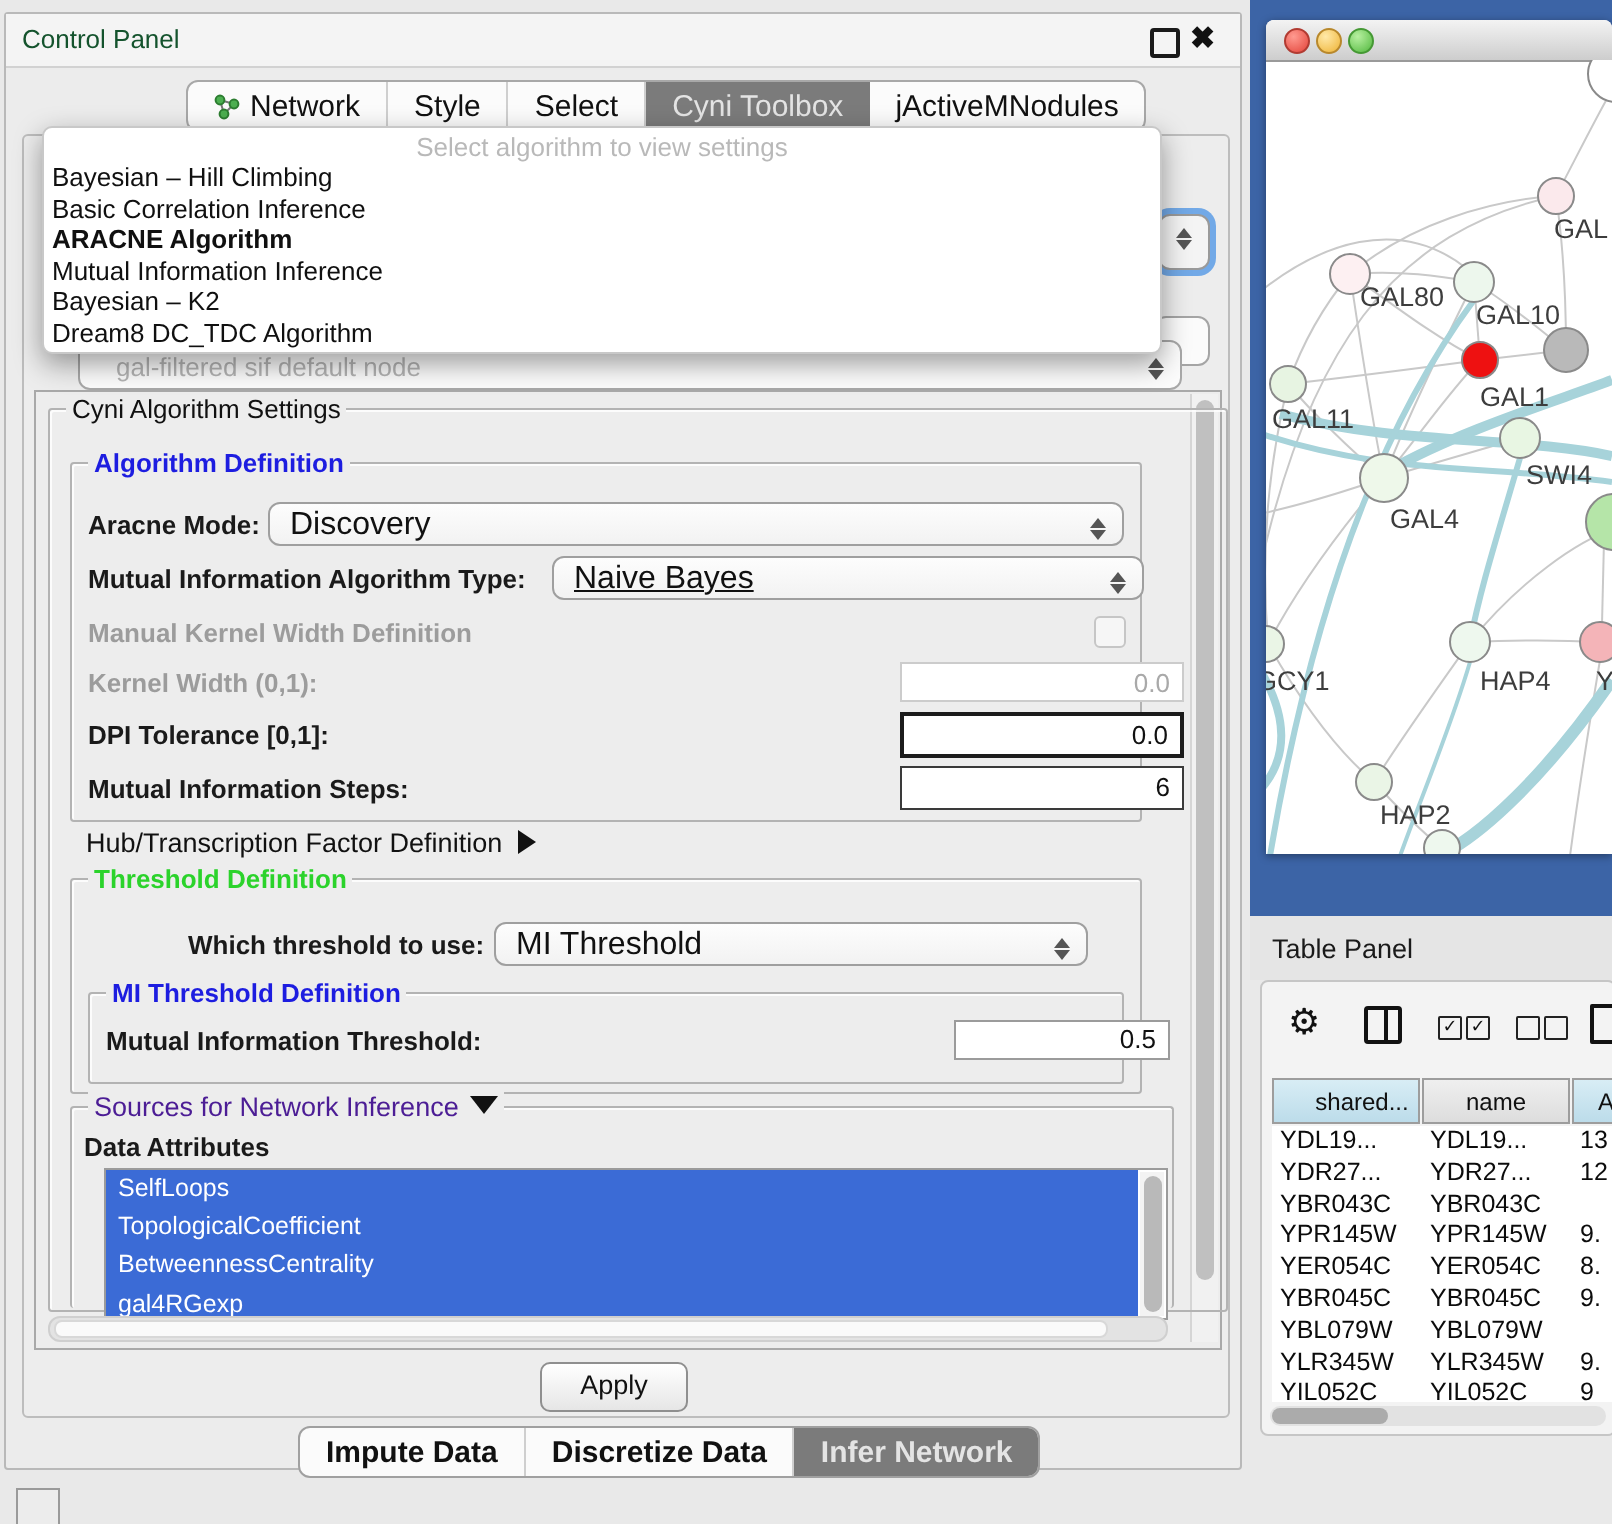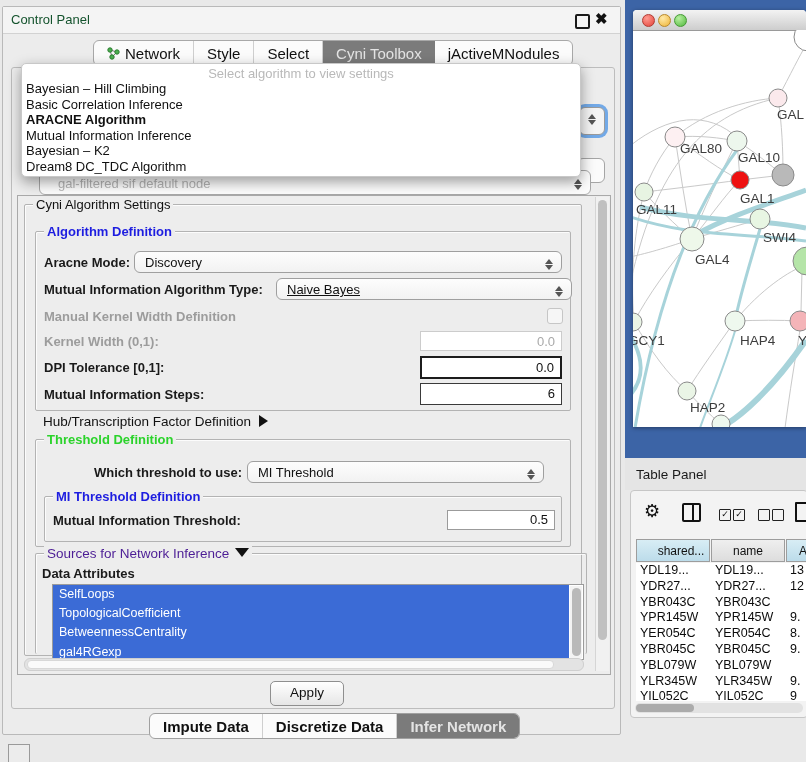--- a/index.html
+++ b/index.html
@@ -56,23 +56,23 @@
   .settings{left:14px;top:188px;width:592px;height:478px;background:#ededed;
             border:1px solid #a9a9a9;}
   .vsb{right:1px;top:1px;width:13px;height:474px;background:#f1f1f1;border-left:1px solid #d5d5d5;}
   .vsb .thumb{position:absolute;left:1.5px;top:3px;width:9px;height:440px;background:#c0c0c0;border-radius:5px;}
 
   .gbox{border:1px solid #b3b3b3;border-radius:2px;box-shadow:1px 1px 0 rgba(255,255,255,.8) inset;}
   .glabel{position:absolute;top:-8px;left:8px;background:#ededed;padding:0 3px;font-size:13px;}
   .flabel{font-size:13px;font-weight:bold;color:#1a1a1a;white-space:nowrap;}
   .flabel.dis{color:#9c9c9c;}
   .combo{background:linear-gradient(#fdfdfd,#f2f2f2);border:1px solid #9f9f9f;border-radius:6px;
-         font-size:13px;color:#111;line-height:22px;padding-left:10px;box-sizing:border-box;}
+         font-size:16px;color:#111;line-height:22px;padding-left:10px;box-sizing:border-box;}
   .field{background:#fff;font-size:13px;color:#111;text-align:right;
-         padding:0 6px;box-sizing:border-box;}
+         padding:0 6px;box-sizing:border-box;margin-left:30px;}
   .checkbox{width:14px;height:14px;border:1px solid #c6c6c6;border-radius:3px;background:#f6f6f6;}
   .tri-r{display:inline-block;width:0;height:0;border-top:6px solid transparent;
          border-bottom:6px solid transparent;border-left:9px solid #111;margin-left:8px;vertical-align:-1px;}
   .tri-d{display:inline-block;width:0;height:0;border-left:7px solid transparent;
          border-right:7px solid transparent;border-top:9px solid #111;margin-left:6px;vertical-align:1px;}
   .attr-list{background:#fff;border:1px solid #9b9b9b;overflow:hidden;}
   .attr-item{height:19.2px;line-height:19.2px;color:#fff;font-size:12.5px;padding-left:6px;
              margin-right:14px;}
   .list-vsb{position:absolute;right:1px;top:1px;width:12px;bottom:1px;background:#f3f3f3;}
   .list-vsb .thumb{position:absolute;left:1.5px;top:2px;width:9px;bottom:2px;background:#b9b9b9;border-radius:5px;}
@@ -181,21 +181,21 @@
         <div class="pop-item">Bayesian – K2</div>
         <div class="pop-item">Dream8 DC_TDC Algorithm</div>
       </div>
   </div>
 
   <div class="abs settings">
     <div class="abs vsb" style="position:absolute;">
         <div class="thumb"></div>
       </div>
 
-    <div class="gbox" style="position:absolute;left:6px;top:8px;width:556px;height:450px;">
+    <div class="gbox" style="position:absolute;left:6px;top:8px;width:556px;height:450px;padding-left:32px;">
       <span class="glabel" style="color:#111;">Cyni Algorithm Settings</span>
 
       <div class="gbox" style="position:absolute;left:10px;top:26px;width:534px;height:178px;">
         <span class="glabel" style="font-weight:bold;color:#1d1de0;">Algorithm Definition</span>
 
         <div class="abs flabel" style="left:8px;top:23px;">Aracne Mode:</div>
         <div class="abs combo" style="left:98px;top:19px;width:428px;height:22px;">
           <span>Discovery</span>
           <span class="spin" style="top:5px;">
               <i class="up"></i>

